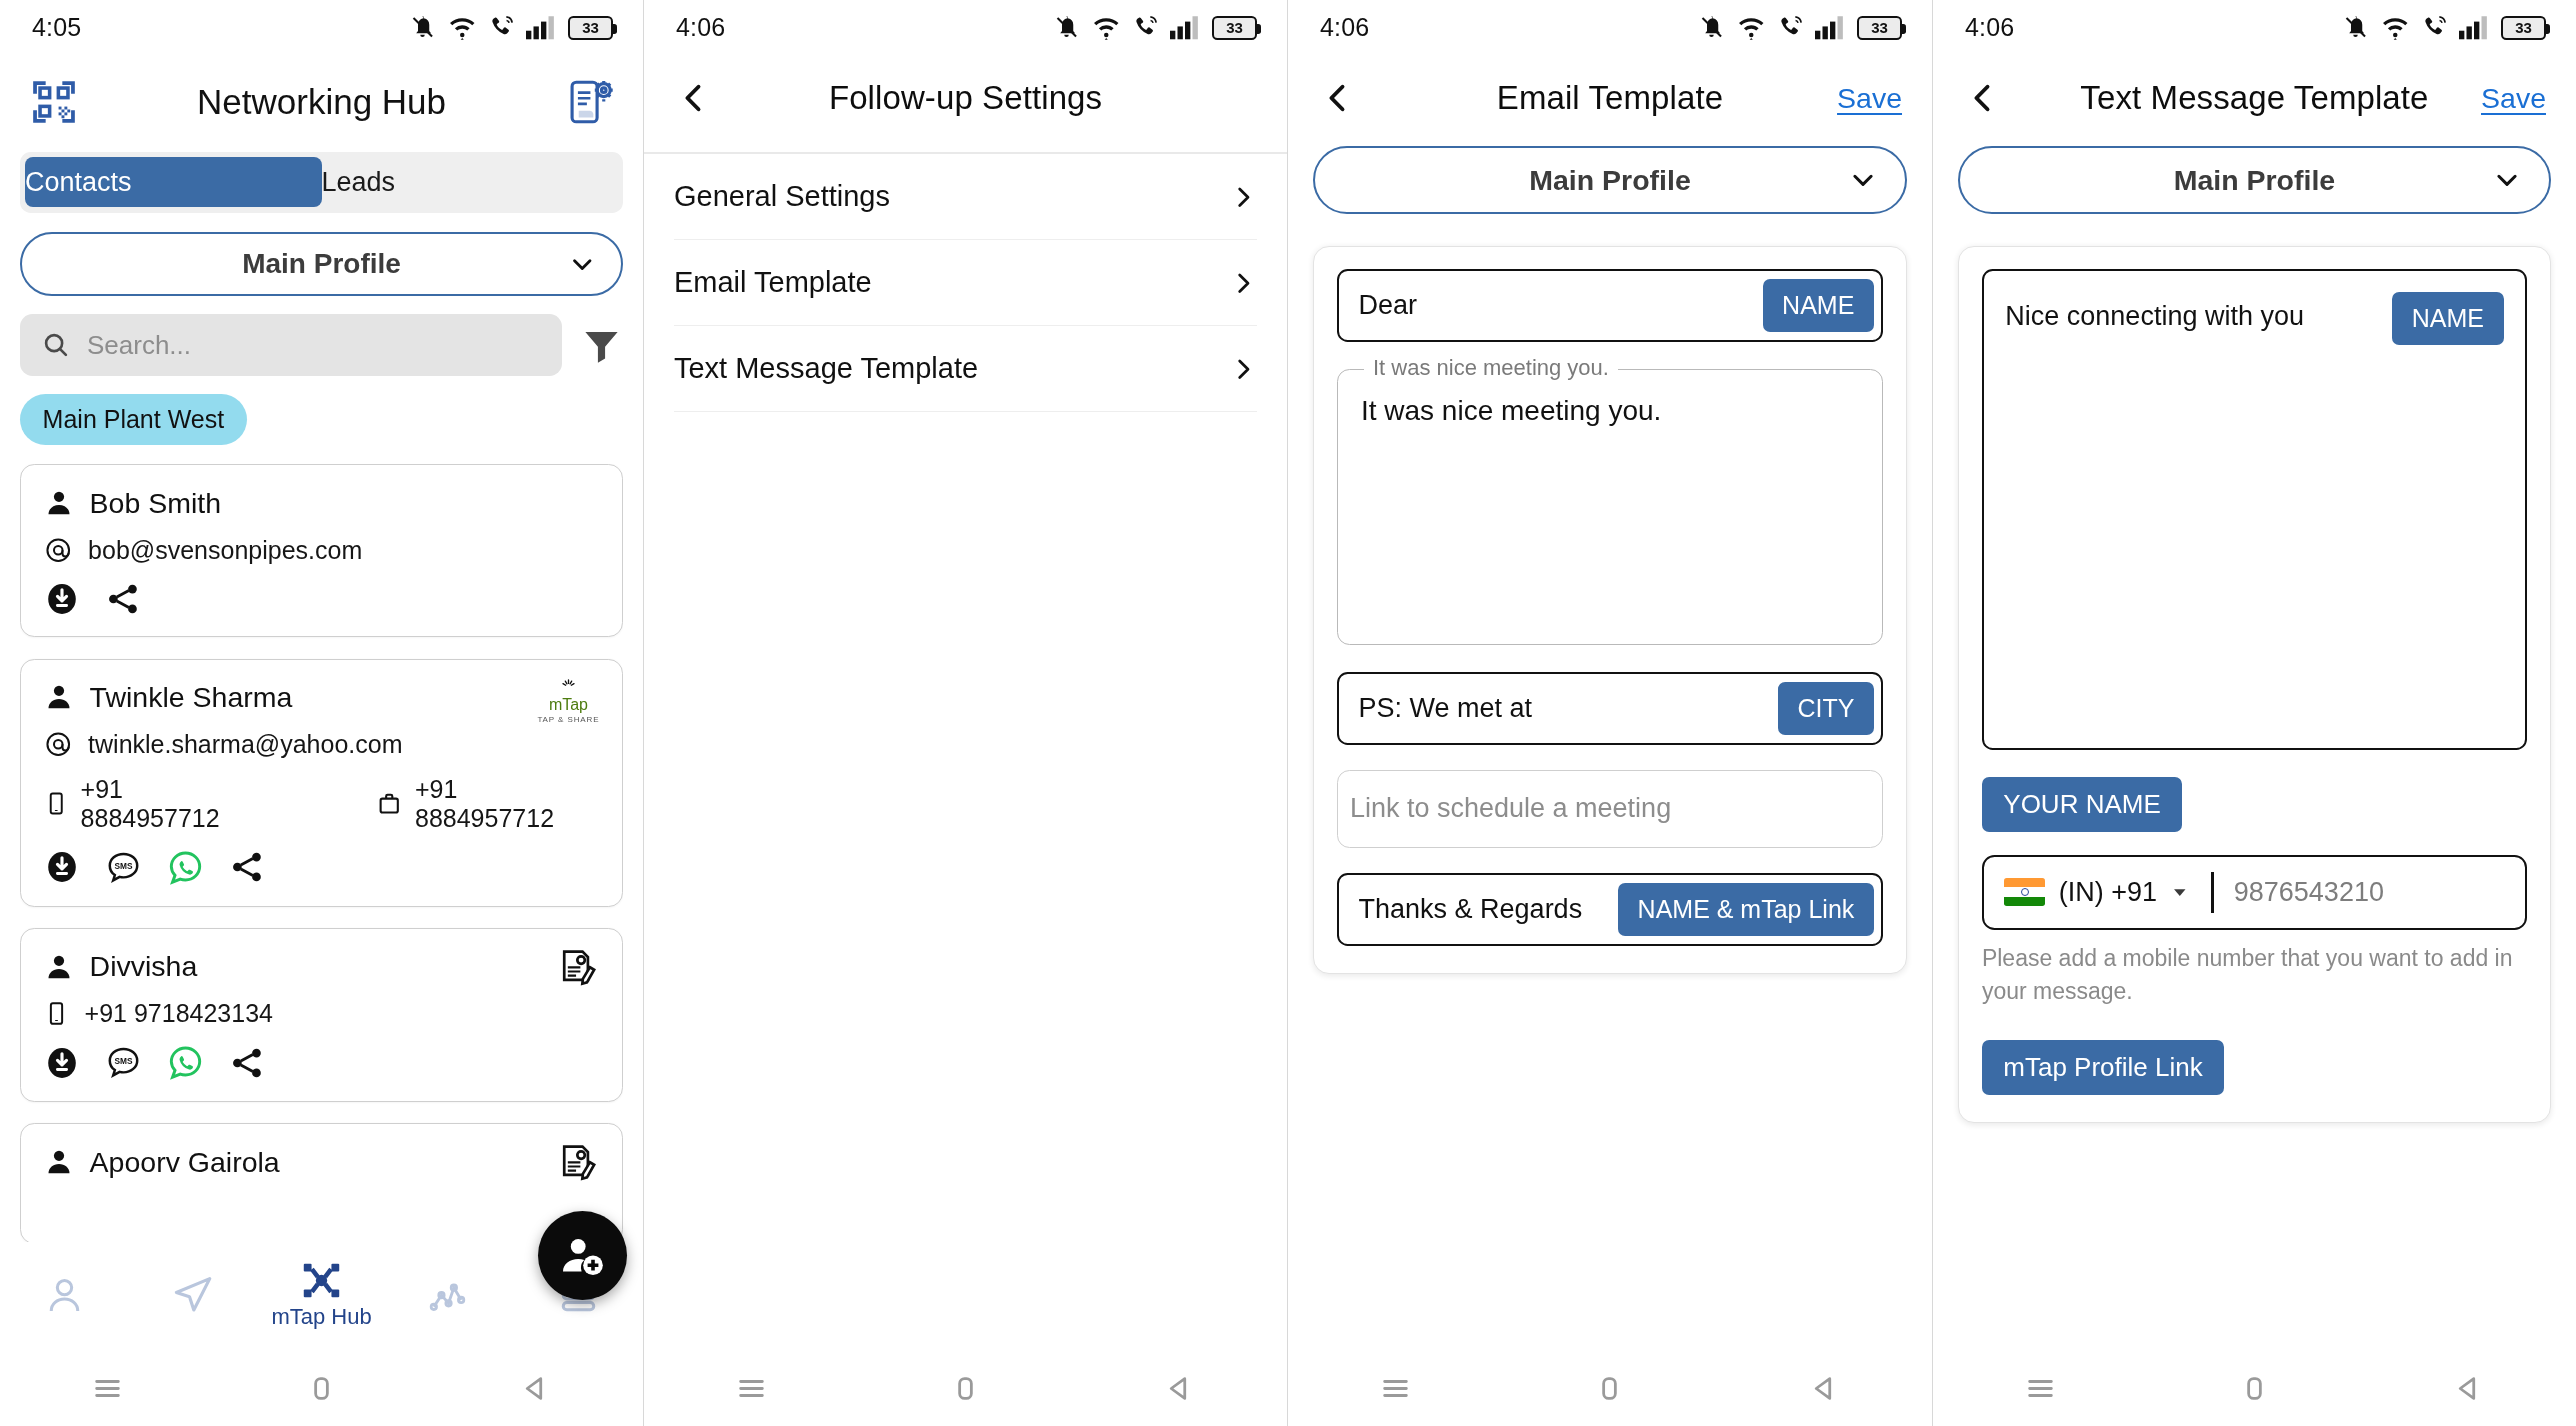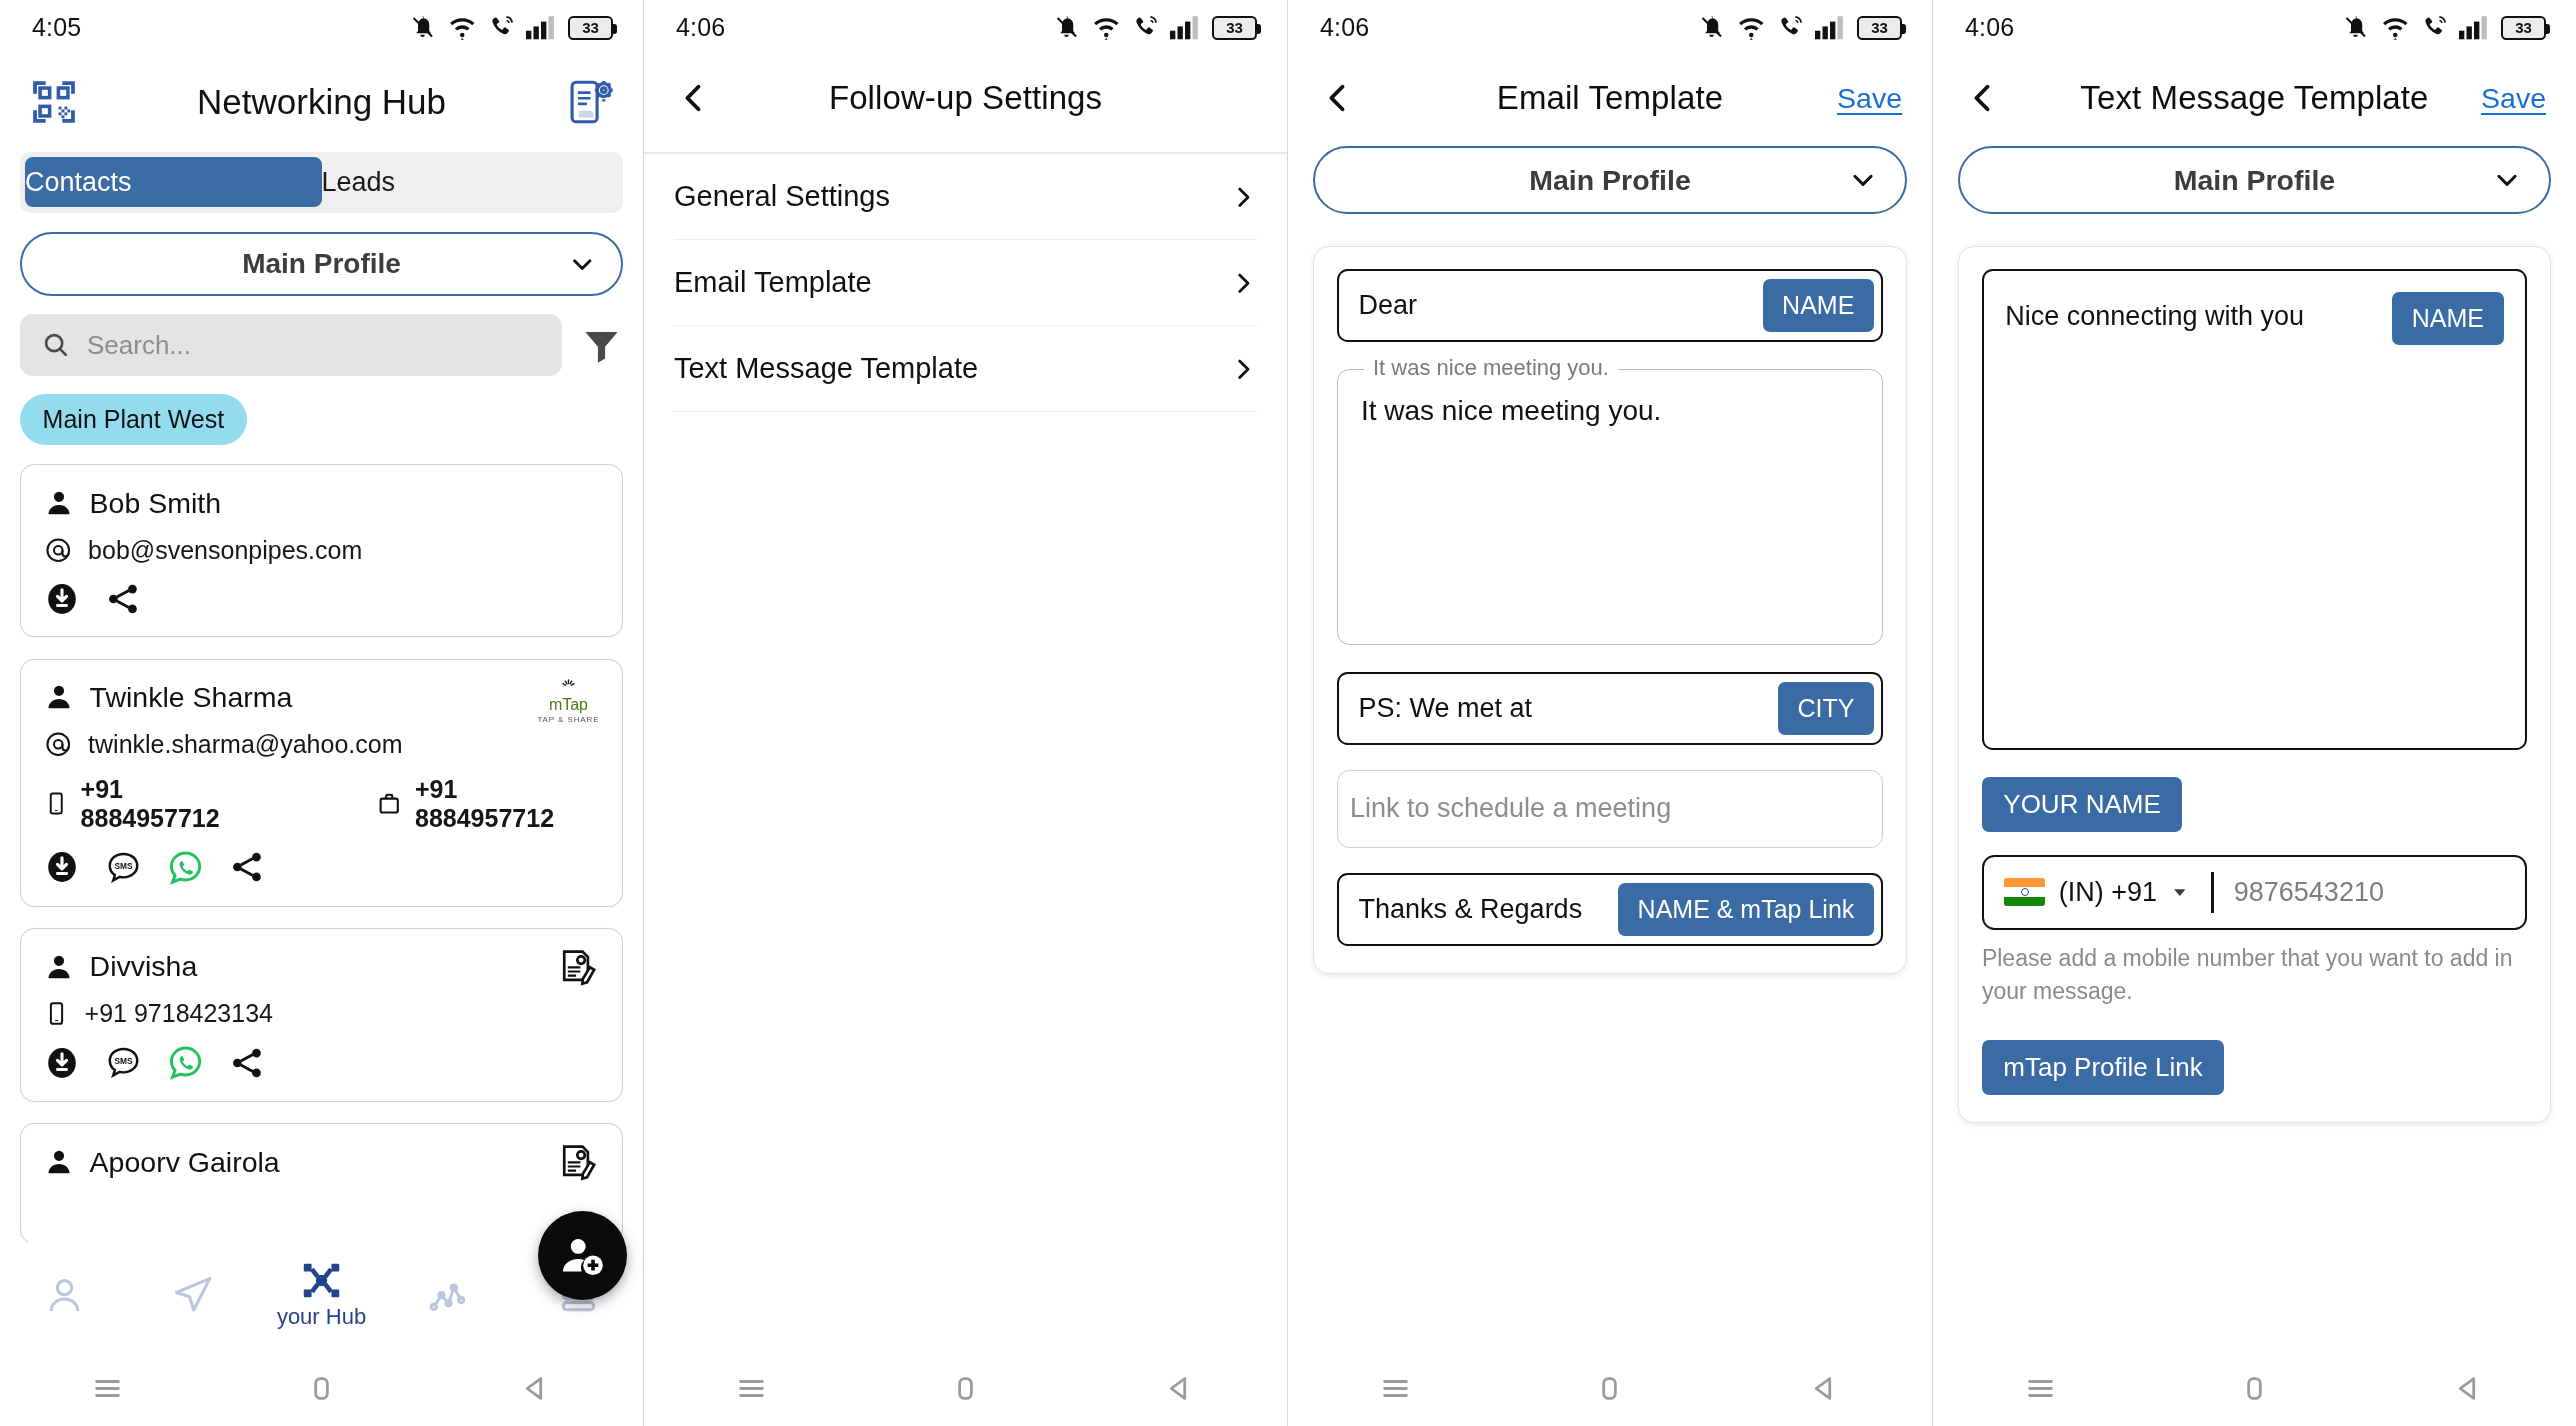--- a/index.html
+++ b/index.html
@@ -104,21 +104,21 @@
   .cardlist { margin: 19.6px 19.6px 0 19.6px; flex: 1; overflow: hidden; position: relative; }
   .ccard {
     border: 1.4px solid #cfcfcf; border-radius: 14.3px; background: #fff;
     padding: 21.4px 23px 19.6px 23px; margin-bottom: 21.4px; position: relative;
     box-shadow: 0 0.9px 1.8px rgba(0,0,0,.04);
   }
   .crow { display: flex; align-items: center; gap: 16px; margin-bottom: 16px; }
   .crow:last-child { margin-bottom: 0; }
   .cname { font-size: 28.5px; color: #111; }
   .cval { font-size: 25px; color: #161616; }
-  .cfields { display: flex; gap: 111px; align-items: center; font-weight: bold; }
+  .cfields { display: flex; gap: 111px; align-items: center; }
   .cfield { display: flex; align-items: center; gap: 12.5px; }
   .cbadge { position: absolute; top: 18px; right: 23px; }
   .actions { display: flex; align-items: center; gap: 25px; margin-top: 5.3px; }
 
   .fab {
     position: absolute; right: 16px; bottom: 127px;
     width: 89px; height: 89px; border-radius: 50%; background: #0b0b0b;
     display: flex; align-items: center; justify-content: center; z-index: 30;
     box-shadow: 0 4.5px 12.5px rgba(0,0,0,.35);
   }
@@ -497,21 +497,21 @@
       </div>
       <div class="navitem">
         <svg width="45" height="39" viewBox="0 0 24 22" fill="#23448a">
             <rect x="2" y="1.5" width="4.4" height="4.4" rx=".6"></rect>
             <rect x="17.6" y="1.5" width="4.4" height="4.4" rx=".6"></rect>
             <rect x="2" y="16.1" width="4.4" height="4.4" rx=".6"></rect>
             <rect x="17.6" y="16.1" width="4.4" height="4.4" rx=".6"></rect>
             <path d="m6.6 4.6 3.3 4.4M17.4 4.6l-3.3 4.4M6.6 17.4l3.3-4.4M17.4 17.4l-3.3-4.4" stroke="#23448a" stroke-width="2.6"></path>
             <circle cx="12" cy="11" r="3.2"></circle>
           </svg>
-        <div class="navlabel">your Hub</div>
+        <div class="navlabel">mTap Hub</div>
       </div>
       <div class="navitem">
         <svg width="45" height="39" viewBox="0 0 24 22" fill="none" stroke="#b9c6dd" stroke-width="1.6">
             <path d="m2.6 17.4 4.3-6.6 4 4.6 3-8.8 4.1 6.9"></path>
             <circle cx="2.6" cy="17.4" r="1.5"></circle>
             <circle cx="6.9" cy="10.8" r="1.5"></circle>
             <circle cx="10.9" cy="15.4" r="1.5"></circle>
             <circle cx="13.9" cy="6.6" r="1.5"></circle>
             <circle cx="18" cy="13.5" r="1.5"></circle>
           </svg>

